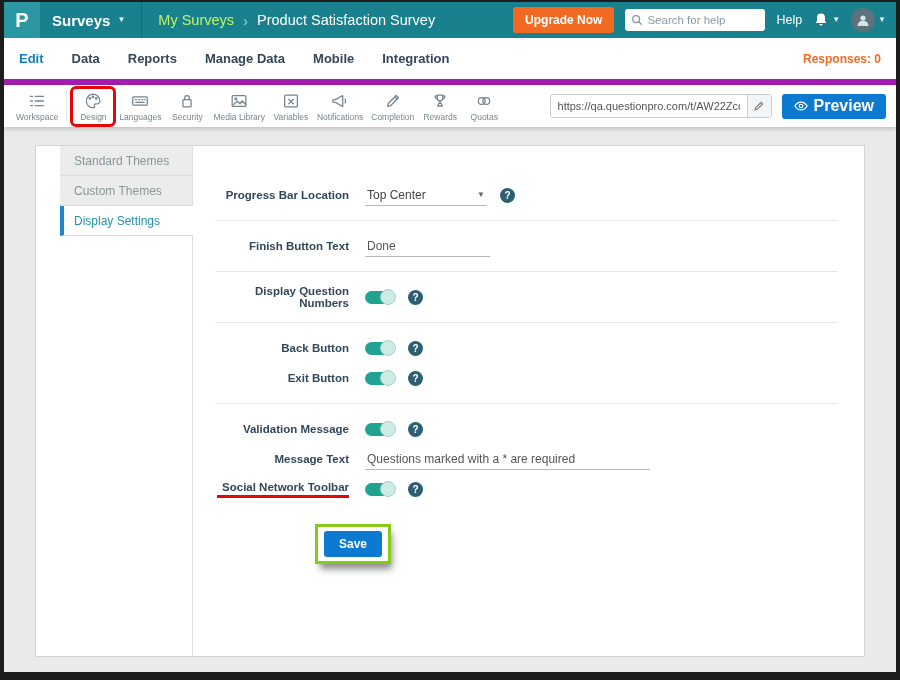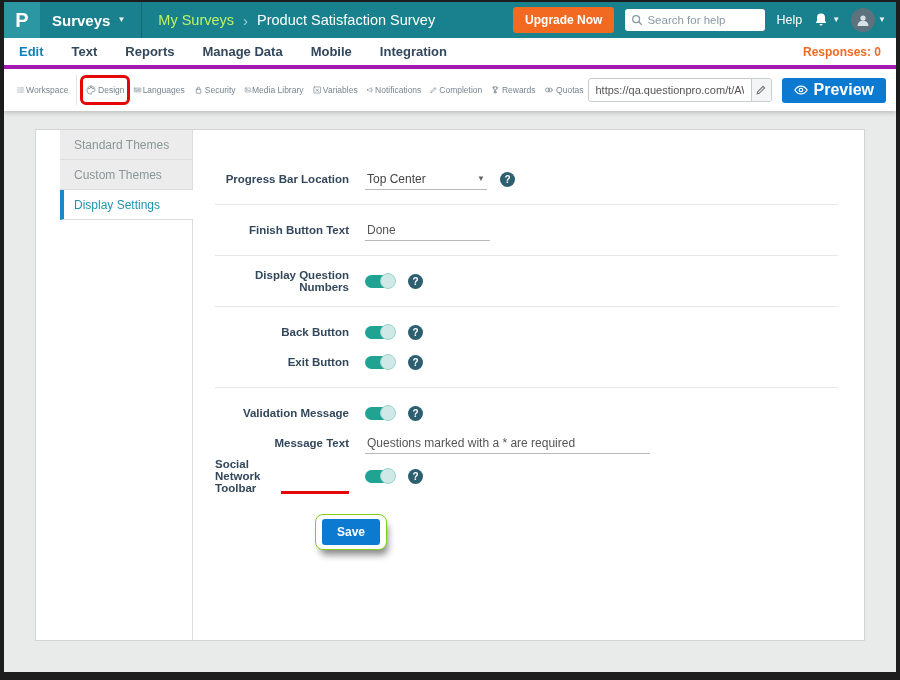--- a/index.html
+++ b/index.html
@@ -22,29 +22,29 @@
   .topbar-right { margin-left:auto; display:flex; align-items:center; gap:11px; padding-right:10px; }
   .upgrade-btn { background:#f26a21; color:#fff; font-size:12px; font-weight:bold; padding:6px 12px; border:none; border-radius:3px; cursor:pointer; }
   .searchbox { background:#fff; border-radius:3px; height:22px; width:140px; display:flex; align-items:center; padding:0 6px; gap:4px; }
   .searchbox input { border:none; outline:none; font-size:11.5px; width:110px; color:#444; font-family:"Liberation Sans",sans-serif; }
   .searchbox input::placeholder { color:#8a9aa5; }
   .help-link { font-size:12.5px; color:#fff; cursor:pointer; }
   .bell-wrap, .avatar-wrap { display:flex; align-items:center; gap:3px; cursor:pointer; }
   .avatar { width:24px; height:24px; border-radius:50%; background:#5d727d; display:flex; align-items:center; justify-content:center; overflow:hidden; }
 
   
-  .surveynav { height:31px; background:#fff; display:flex; align-items:center; padding:0 15px; gap:28px; border-bottom:4px solid #a21caf; flex:0 0 auto; }
+  .surveynav { height:47px; background:#fff; display:flex; align-items:center; padding:0 15px; gap:28px; border-bottom:6px solid #a21caf; flex:0 0 auto; }
   .nav-item { font-size:13px; font-weight:700; color:#33475b; cursor:pointer; }
   .nav-item.active { color:#0e81b8; }
   .responses { margin-left:auto; font-size:12px; font-weight:700; color:#f26a21; }
 
   
   .toolbar { height:42px; background:#fff; display:flex; align-items:center; padding:0 10px 0 8px;
              box-shadow:0 2px 4px rgba(0,0,0,.18); position:relative; z-index:2; flex:0 0 auto; }
-  .titem { display:flex; flex-direction:row; align-items:center; justify-content:center; gap:1px;
+  .titem { display:flex; flex-direction:column; align-items:center; justify-content:center; gap:1px;
            min-width:44px; padding:2px 4px; cursor:pointer; position:relative; }
   .titem svg { stroke:#76858f; fill:none; stroke-width:1.4; stroke-linecap:round; stroke-linejoin:round; width:20px; height:20px; }
   .tlabel { font-size:8.5px; color:#76858f; white-space:nowrap; }
   .tool-sep { width:1px; height:30px; background:#e4e4e4; margin:0 4px; }
   .annot-box { position:absolute; left:-1px; right:-1px; top:-3px; bottom:-3px; border:3px solid #e40707; border-radius:6px; pointer-events:none; }
   .url-field { margin-left:auto; display:flex; align-items:center; border:1px solid #c9cdd0; border-radius:3px; height:24px; overflow:hidden; }
   .url-field input { border:none; outline:none; font-size:11px; color:#555; width:196px; padding:0 7px; font-family:"Liberation Sans",sans-serif; }
   .url-edit { width:24px; height:24px; border-left:1px solid #c9cdd0; background:#f4f5f6; display:flex; align-items:center; justify-content:center; cursor:pointer; }
   .preview-btn { margin-left:10px; background:#0d7ad1; border:none; border-radius:3px; color:#fff; font-size:16px; font-weight:bold;
                  height:25px; padding:0 12px; display:flex; align-items:center; gap:6px; cursor:pointer; }
@@ -69,25 +69,25 @@
   .uselect { width:122px; border-bottom:1px solid #b8b8b8; display:flex; align-items:center; justify-content:space-between;
              font-size:12px; color:#444; padding:3px 2px; cursor:pointer; }
   .uselect .caret { color:#555; }
 
   .toggle { width:30px; height:13px; background:#21a393; border-radius:7px; position:relative; cursor:pointer; flex:0 0 auto; }
   .toggle .knob { position:absolute; right:-1px; top:-1.5px; width:16px; height:16px; border-radius:50%;
                   background:#cfeae6; border:1px solid #9fd4cc; }
   .help { width:15px; height:15px; border-radius:50%; background:#2d5f71; color:#fff; font-size:10px; font-weight:bold;
           display:flex; align-items:center; justify-content:center; margin-left:13px; cursor:pointer; flex:0 0 auto; }
 
-  .label-stack { width:150px; padding-right:16px; display:flex; flex-direction:row; align-items:flex-end; flex:0 0 auto; }
+  .label-stack { width:150px; padding-right:16px; display:flex; flex-direction:column; align-items:flex-end; flex:0 0 auto; }
   .red-underline { width:132px; height:3px; background:#e40707; margin-top:2px; }
 
   .save-row { margin-top:20px; margin-left:100px; }
-  .save-annot { display:inline-block; border:1px solid #84cc16; border-radius:8px; padding:4px 6px;
+  .save-annot { display:inline-block; border:3px solid #84cc16; border-radius:0; padding:4px 6px;
                 box-shadow:3px 7px 7px -2px rgba(0,0,0,.45); background:#fff; }
   .save-btn { background:#0d7ad1; color:#fff; border:none; border-radius:3px; font-size:12px; font-weight:bold;
               padding:6px 15px; cursor:pointer; font-family:"Liberation Sans",sans-serif; }
 </style>
 </head>
 <body>
 
 <div class="frame">
 
   <div class="topbar">
@@ -128,21 +128,21 @@
               <path d="M2.5 14a5.5 5.5 0 0 1 11 0z"></path>
             </svg>
         </div>
         <span class="caret">▼</span>
       </div>
     </div>
   </div>
 
   <div class="surveynav">
     <span class="nav-item active">Edit</span>
-    <span class="nav-item">Text</span>
+    <span class="nav-item">Data</span>
     <span class="nav-item">Reports</span>
     <span class="nav-item">Manage Data</span>
     <span class="nav-item">Mobile</span>
     <span class="nav-item">Integration</span>
     <span class="responses">Responses: 0</span>
   </div>
 
   <div class="toolbar">
     <div class="titem">
       <svg viewBox="0 0 22 22">

